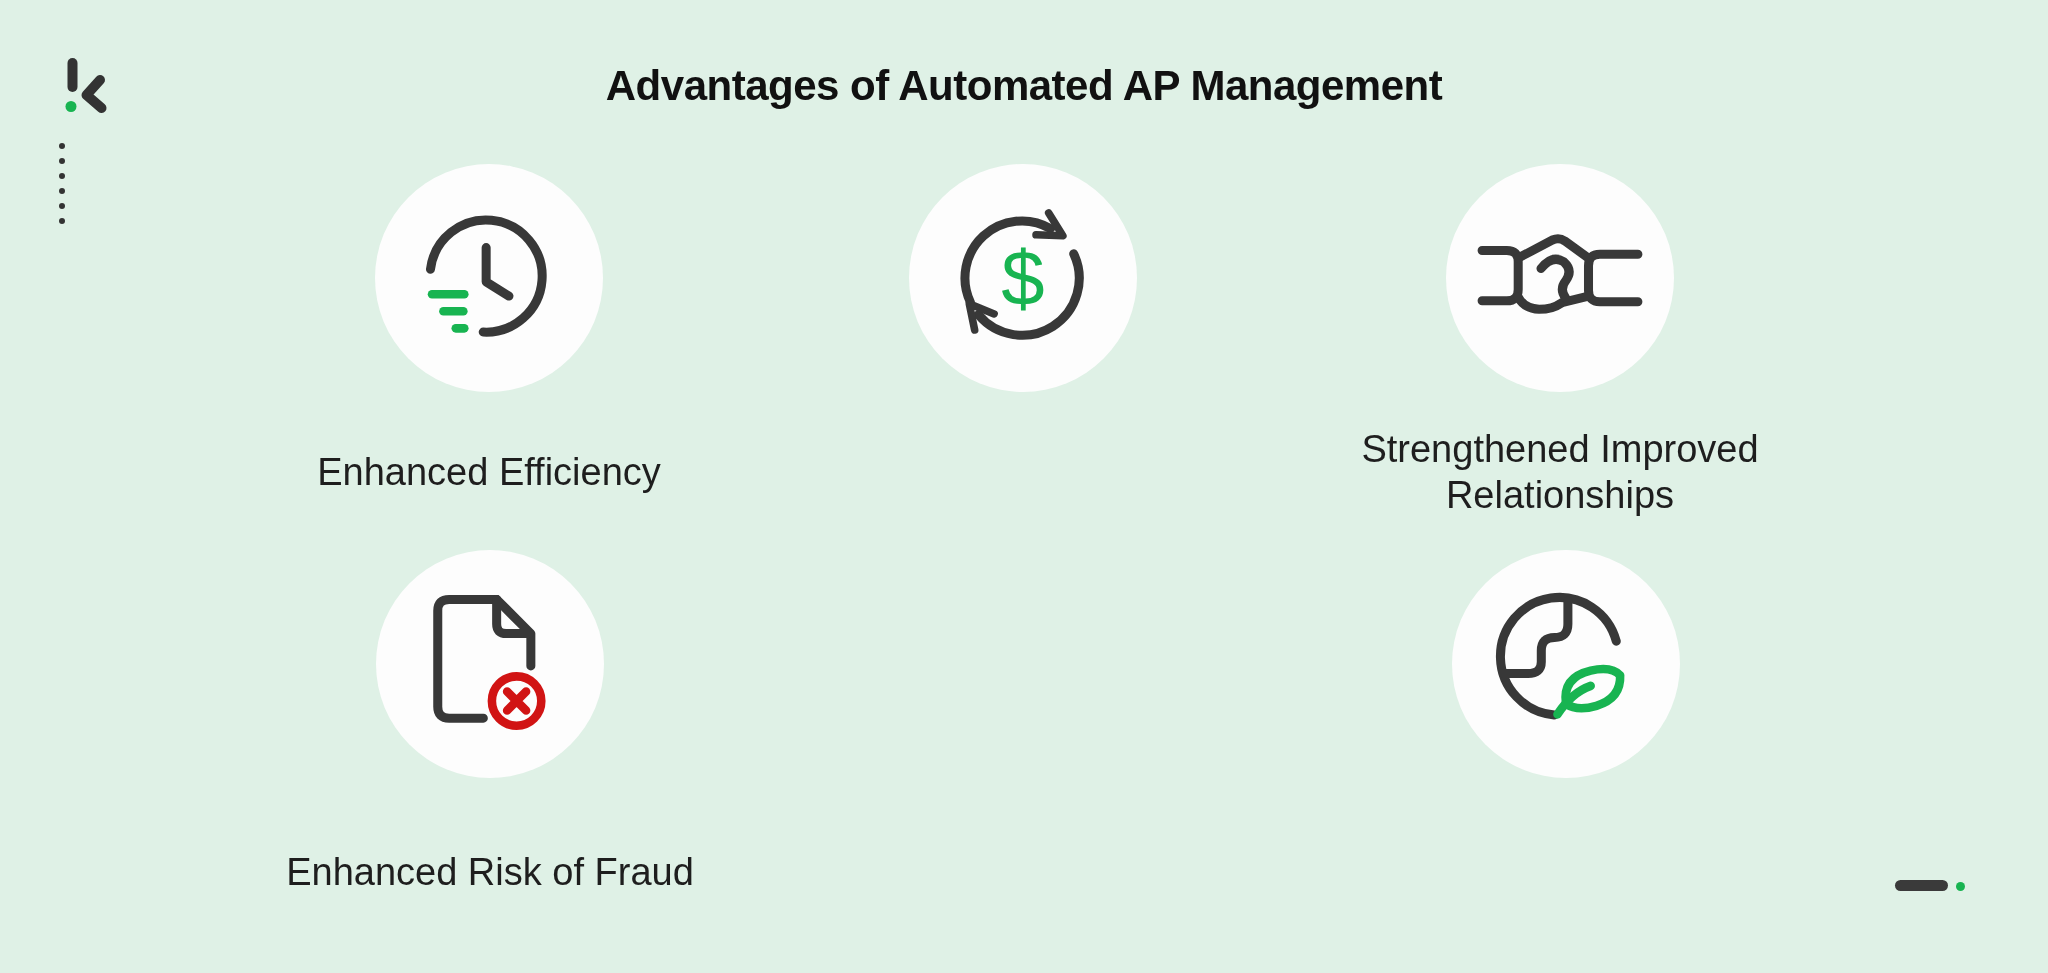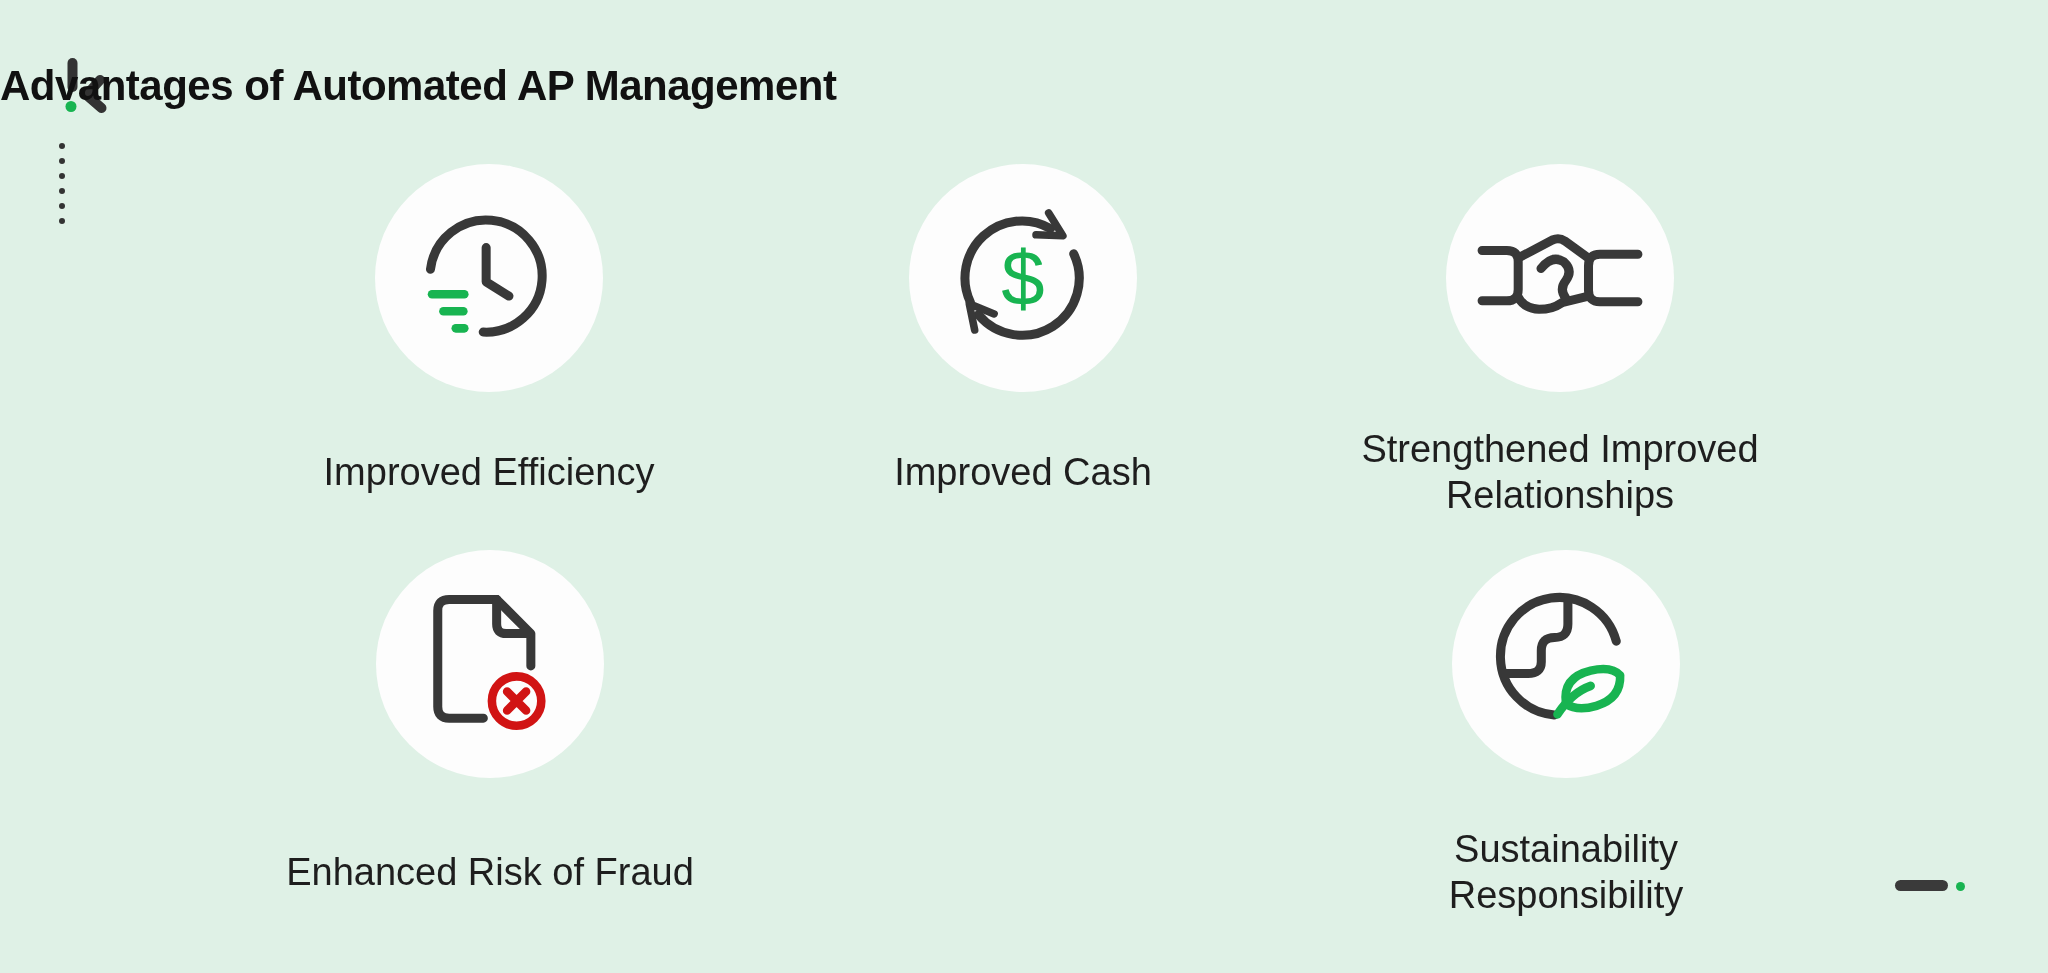--- a/index.html
+++ b/index.html
@@ -3,21 +3,21 @@
 <meta charset="utf-8">
 <style>
   html,body{margin:0;padding:0;background:#c9ddd1;}
   .canvas{
     position:relative;width:2048px;height:973px;overflow:hidden;
     background:#dff1e6;
     font-family:"Liberation Sans","DejaVu Sans",sans-serif;
   }
   .title{
     position:absolute;left:0;right:0;top:62px;
-    text-align:left;font-size:42px;font-weight:700;letter-spacing:-0.5px;
+    text-align:center;font-size:42px;font-weight:700;letter-spacing:-0.5px;
     color:#111;
   }
   .logo{position:absolute;left:40px;top:40px;}
   .dotcol{position:absolute;left:59px;top:143px;display:flex;flex-direction:column;gap:9px;}
   .dotcol i{width:6px;height:6px;border-radius:50%;background:#333;display:block;}
   .circle{
     position:absolute;width:228px;height:228px;border-radius:50%;
     background:#fdfdfd;display:flex;align-items:center;justify-content:center;
   }
   .circle svg{width:228px;height:228px;display:block;}
@@ -101,34 +101,29 @@
   <div class="circle" style="left:1452px;top:550px">
     <svg viewBox="0 0 240 240">
       <path class="ic" d="M107.6 173.7 A62 62 0 1 1 172.9 96"></path>
       <path class="ic" d="M122 54 V78 Q122 92 108 92 Q94 92 94 106 V118 Q94 130 80 130 H54"></path>
       <path class="ic-green" d="M120 162 Q116 134 146 127 Q168 122 177 132 Q178 156 152 164 Q132 170 120 162 Z" stroke-width="8.5"></path>
       <path class="ic-green" d="M111 173 Q126 150 146 143" stroke-width="8.5"></path>
     </svg>
   </div>
 
   <div class="label" style="left:179px;top:412px">
-    <span>Improved Efficiency</span>
+    <span>Enhanced Efficiency</span>
   </div>
   <div class="label" style="left:713px;top:412px">
-    <span>Improved Cash</span>
   </div>
   <div class="label" style="left:1250px;top:412px">
     <span>Strengthened Improved</span>
     <span>Relationships</span>
   </div>
 
   <div class="label" style="left:180px;top:812px">
     <span>Enhanced Risk of Fraud</span>
   </div>
-  <div class="label" style="left:1256px;top:812px">
-    <span>Sustainability</span>
-    <span>Responsibility</span>
-  </div>
 
   <div class="footer-dash"></div>
   <div class="footer-dot"></div>
 
 </div>
 
 </body></html>

